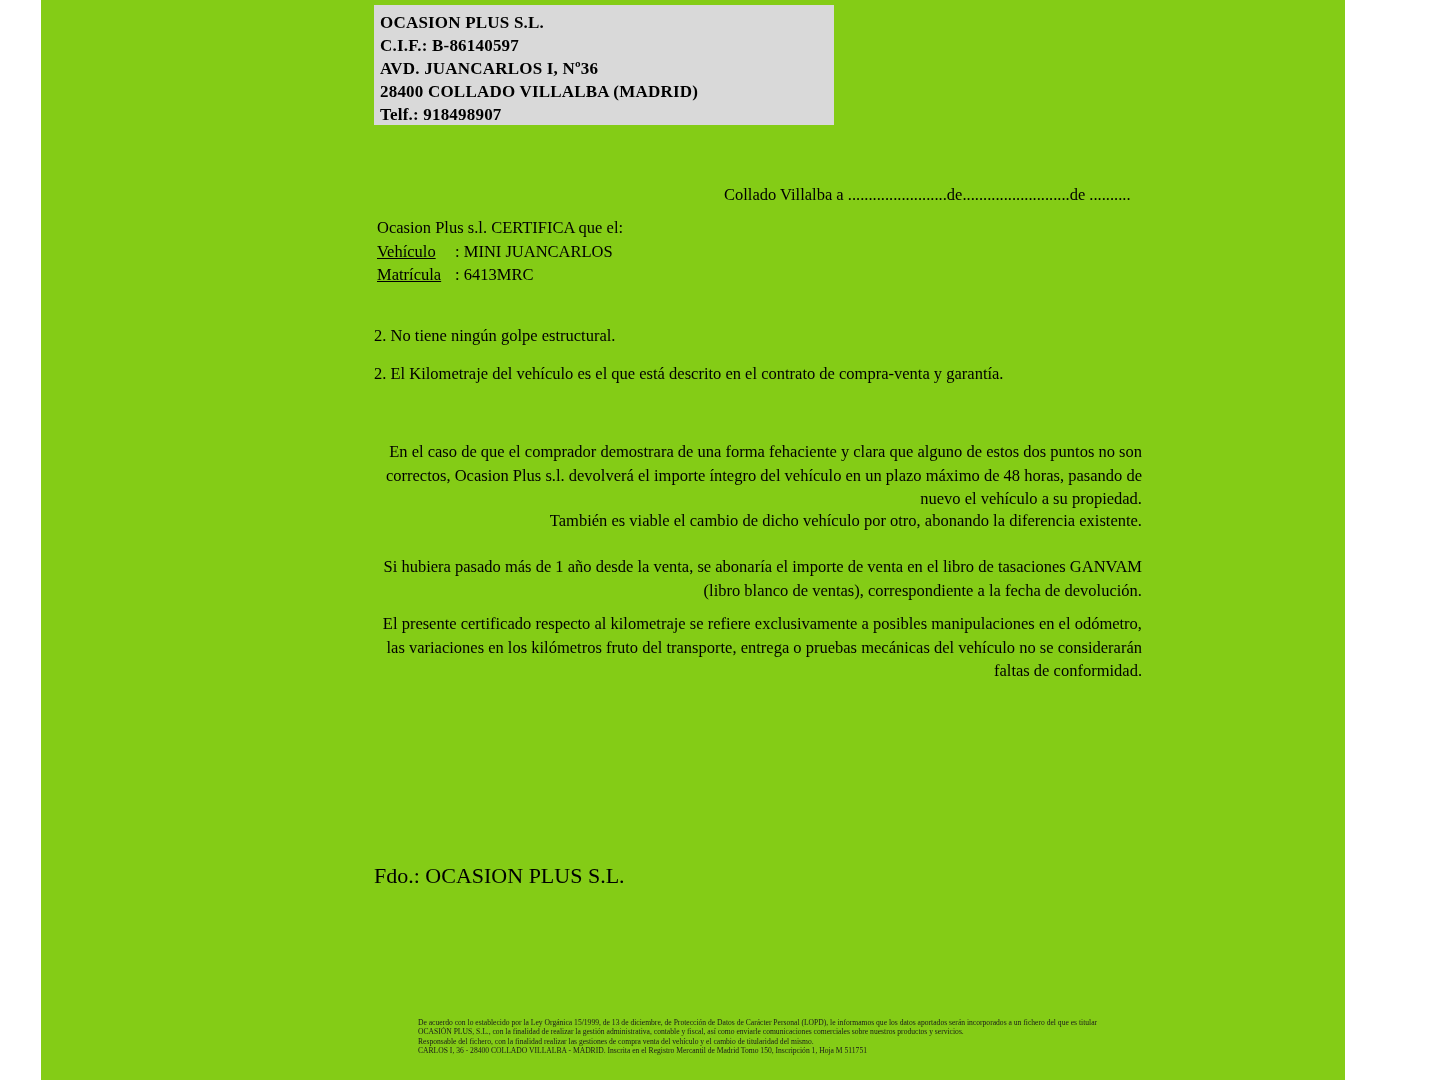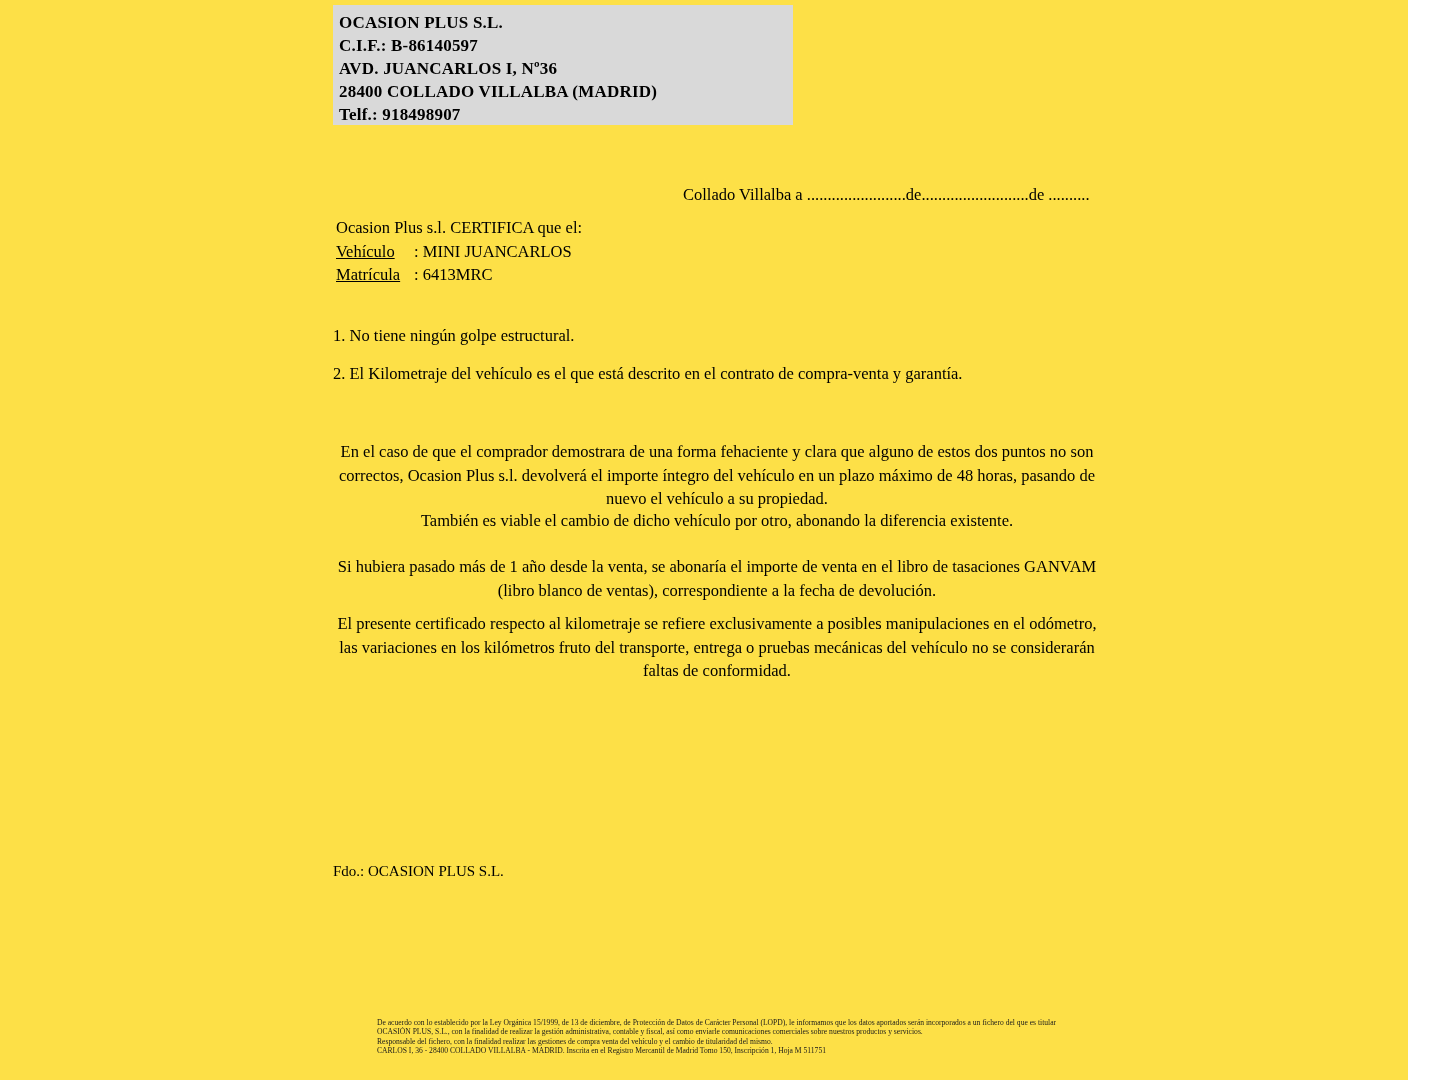--- a/index.html
+++ b/index.html
@@ -5,22 +5,23 @@
   * { margin: 0; padding: 0; box-sizing: border-box; }
   html, body {
     width: 1440px; height: 1080px;
     background: #ffffff;
     font-family: "Liberation Serif", "DejaVu Serif", serif;
     color: #000000;
     overflow: hidden;
   }
   #page {
     position: relative;
-    width: 1408px; height: 1080px;
-    background: #fde047;
+    width: 1304px; height: 1080px;
+    background: #84cc16;
+    margin-left: 41px;
   }
   
   .header-box {
     position: absolute;
     left: 333px; top: 5px;
     width: 460px; height: 120px;
     background: #d9d9d9;
     padding: 6px 8px 0 6px;
   }
   .header-box div {
@@ -53,30 +54,30 @@
     white-space: nowrap;
   }
   .point.p1 { top: 326px; }
   .point.p2 { top: 364px; }
   .para {
     position: absolute;
     left: 333px;
     width: 768px;
     font-size: 16.5px;
     line-height: 23.5px;
-    text-align: center;
+    text-align: right;
   }
   .para.pa1 { top: 440px; }
   .para.pa2 { top: 509px; }
   .para.pa3 { top: 555px; }
   .para.pa4 { top: 612px; }
   .signature {
     position: absolute;
     left: 333px; top: 863px;
-    font-size: 15px;
+    font-size: 22px;
     text-align: right;
   }
   .fine-print {
     position: absolute;
     left: 333px; top: 1018px;
     width: 778px;
     font-size: 7.6px;
     line-height: 9.4px;
     color: #1a1a1a;
   }
@@ -100,21 +101,21 @@
   <div class="certify-block">
     <div>Ocasion Plus s.l. CERTIFICA que el:</div>
     <div class="certify-row">
       <span class="lbl">Vehículo</span><span>: MINI JUANCARLOS</span>
     </div>
     <div class="certify-row">
       <span class="lbl">Matrícula</span><span>: 6413MRC</span>
     </div>
   </div>
 
-  <div class="point p1">1. No tiene ningún golpe estructural.</div>
+  <div class="point p1">2. No tiene ningún golpe estructural.</div>
   <div class="point p2">2. El Kilometraje del vehículo es el que está descrito en el contrato de compra-venta y garantía.</div>
 
   <div class="para pa1">En el caso de que el comprador demostrara de una forma fehaciente y clara que alguno de estos dos puntos no son correctos, Ocasion Plus s.l. devolverá el importe íntegro del vehículo en un plazo máximo de 48 horas, pasando de nuevo el vehículo a su propiedad.</div>
   <div class="para pa2">También es viable el cambio de dicho vehículo por otro, abonando la diferencia existente.</div>
   <div class="para pa3">Si hubiera pasado más de 1 año desde la venta, se abonaría el importe de venta en el libro de tasaciones GANVAM (libro blanco de ventas), correspondiente a la fecha de devolución.</div>
   <div class="para pa4">El presente certificado respecto al kilometraje se refiere exclusivamente a posibles manipulaciones en el odómetro, las variaciones en los kilómetros fruto del transporte, entrega o pruebas mecánicas del vehículo no se considerarán faltas de conformidad.</div>
 
   <div class="signature">Fdo.: OCASION PLUS S.L.</div>
 
   <div class="fine-print">

